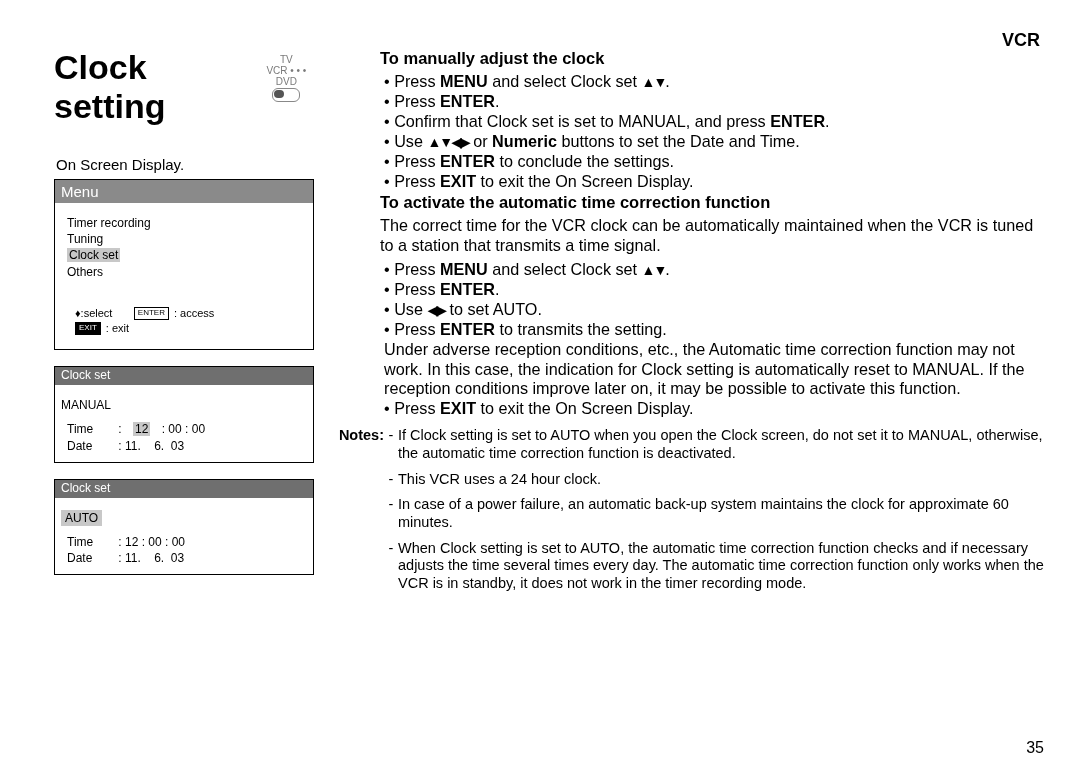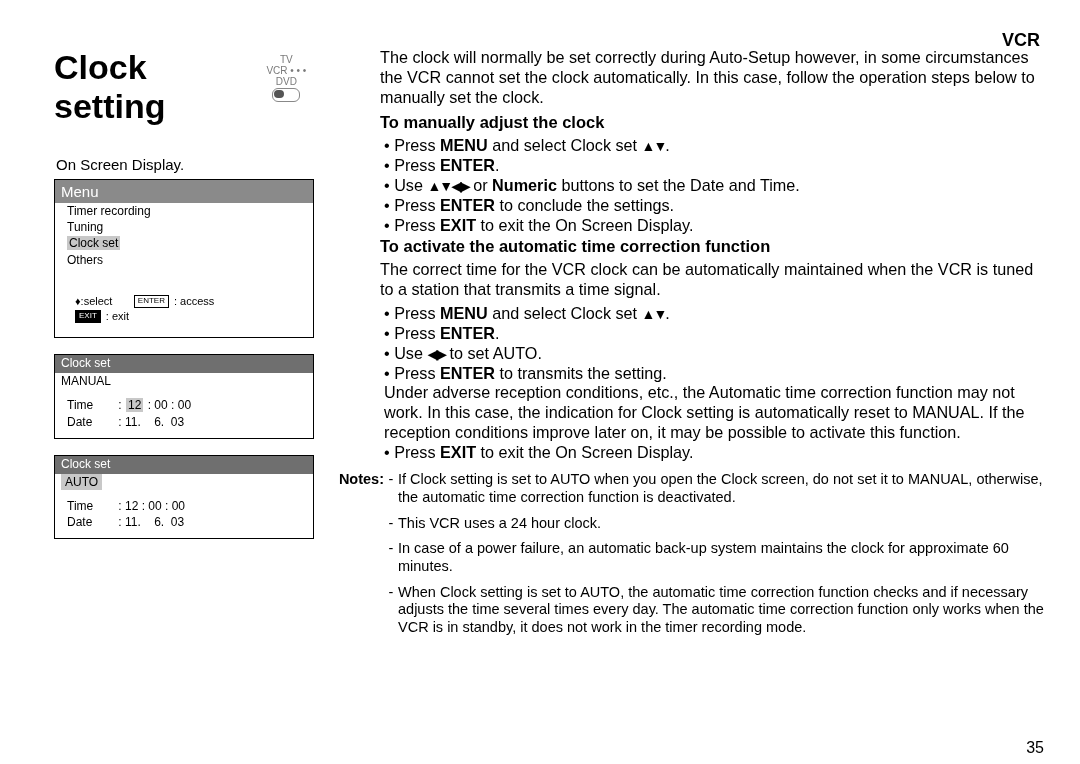--- a/index.html
+++ b/index.html
@@ -90,30 +90,30 @@
     padding: 3px 6px;
   }
   .osd-sub {
     background: #6f6f6f;
     color: #fff;
     font-size: 12px;
     padding: 2px 6px;
     line-height: 1.15;
   }
   .osd-body {
-    padding: 0 6px 8px 12px;
+    padding: 12px 6px 8px 12px;
     line-height: 1.35;
   }
   .osd-body .row { display:flex;align-items:center; }
   .osd-body .row .lab { width: 48px; }
   .osd-body .row .colon { width: 10px; text-align:center;}
   .osd-body .hl-box {
     background:#c8c8c8;
     padding: 0 2px;
-    margin: 1px;
+    margin: 8px;
   }
   .osd-item.hl { background:#c8c8c8; padding:0 2px;}
   .osd-sel { background:#c8c8c8; display:inline-block; padding:0 4px;}
 
   .osd-legend {
     padding: 4px 6px 6px 8px;
     font-size: 11px;
     margin-top: 22px;
   }
   .osd-legend .enter-btn {
@@ -243,26 +243,26 @@
           <div class="row">
             <span class="lab">Date</span>
             <span class="colon">:</span>
             <span style="white-space:pre;">11.    6.  03</span>
           </div>
         </div>
       </div>
     </div>
 
     <div class="right-col">
-      <p>The clock will normally be set correctly during Auto-Setup however, in some circumstances the VCR cannot set the clock automatically. In this case, follow the operation steps below to manually set the clock.</p>
 
       <p class="section-title">To manually adjust the clock</p>
       <ul class="bullets">
         <li><span>Press </span><b>MENU</b><span> and select Clock set </span><span class="tri-ud">▲▼</span>.</li>
         <li><span>Press </span><b>ENTER</b><span>.</span></li>
+        <li><span>Confirm that Clock set is set to MANUAL, and press </span><b>ENTER</b><span>.</span></li>
         <li><span>Use </span><span class="tri-udlr">▲▼◀▶</span><span> or </span><b>Numeric</b><span> buttons to set the Date and Time.</span></li>
         <li><span>Press </span><b>ENTER</b><span> to conclude the settings.</span></li>
         <li><span>Press </span><b>EXIT</b><span> to exit the On Screen Display.</span></li>
       </ul>
 
       <p class="section-title">To activate the automatic time correction function</p>
       <p>The correct time for the VCR clock can be automatically maintained when the VCR is tuned to a station that transmits a time signal.</p>
       <ul class="bullets">
         <li><span>Press </span><b>MENU</b><span> and select Clock set </span><span class="tri-ud">▲▼</span>.</li>
         <li><span>Press </span><b>ENTER</b><span>.</span></li>

